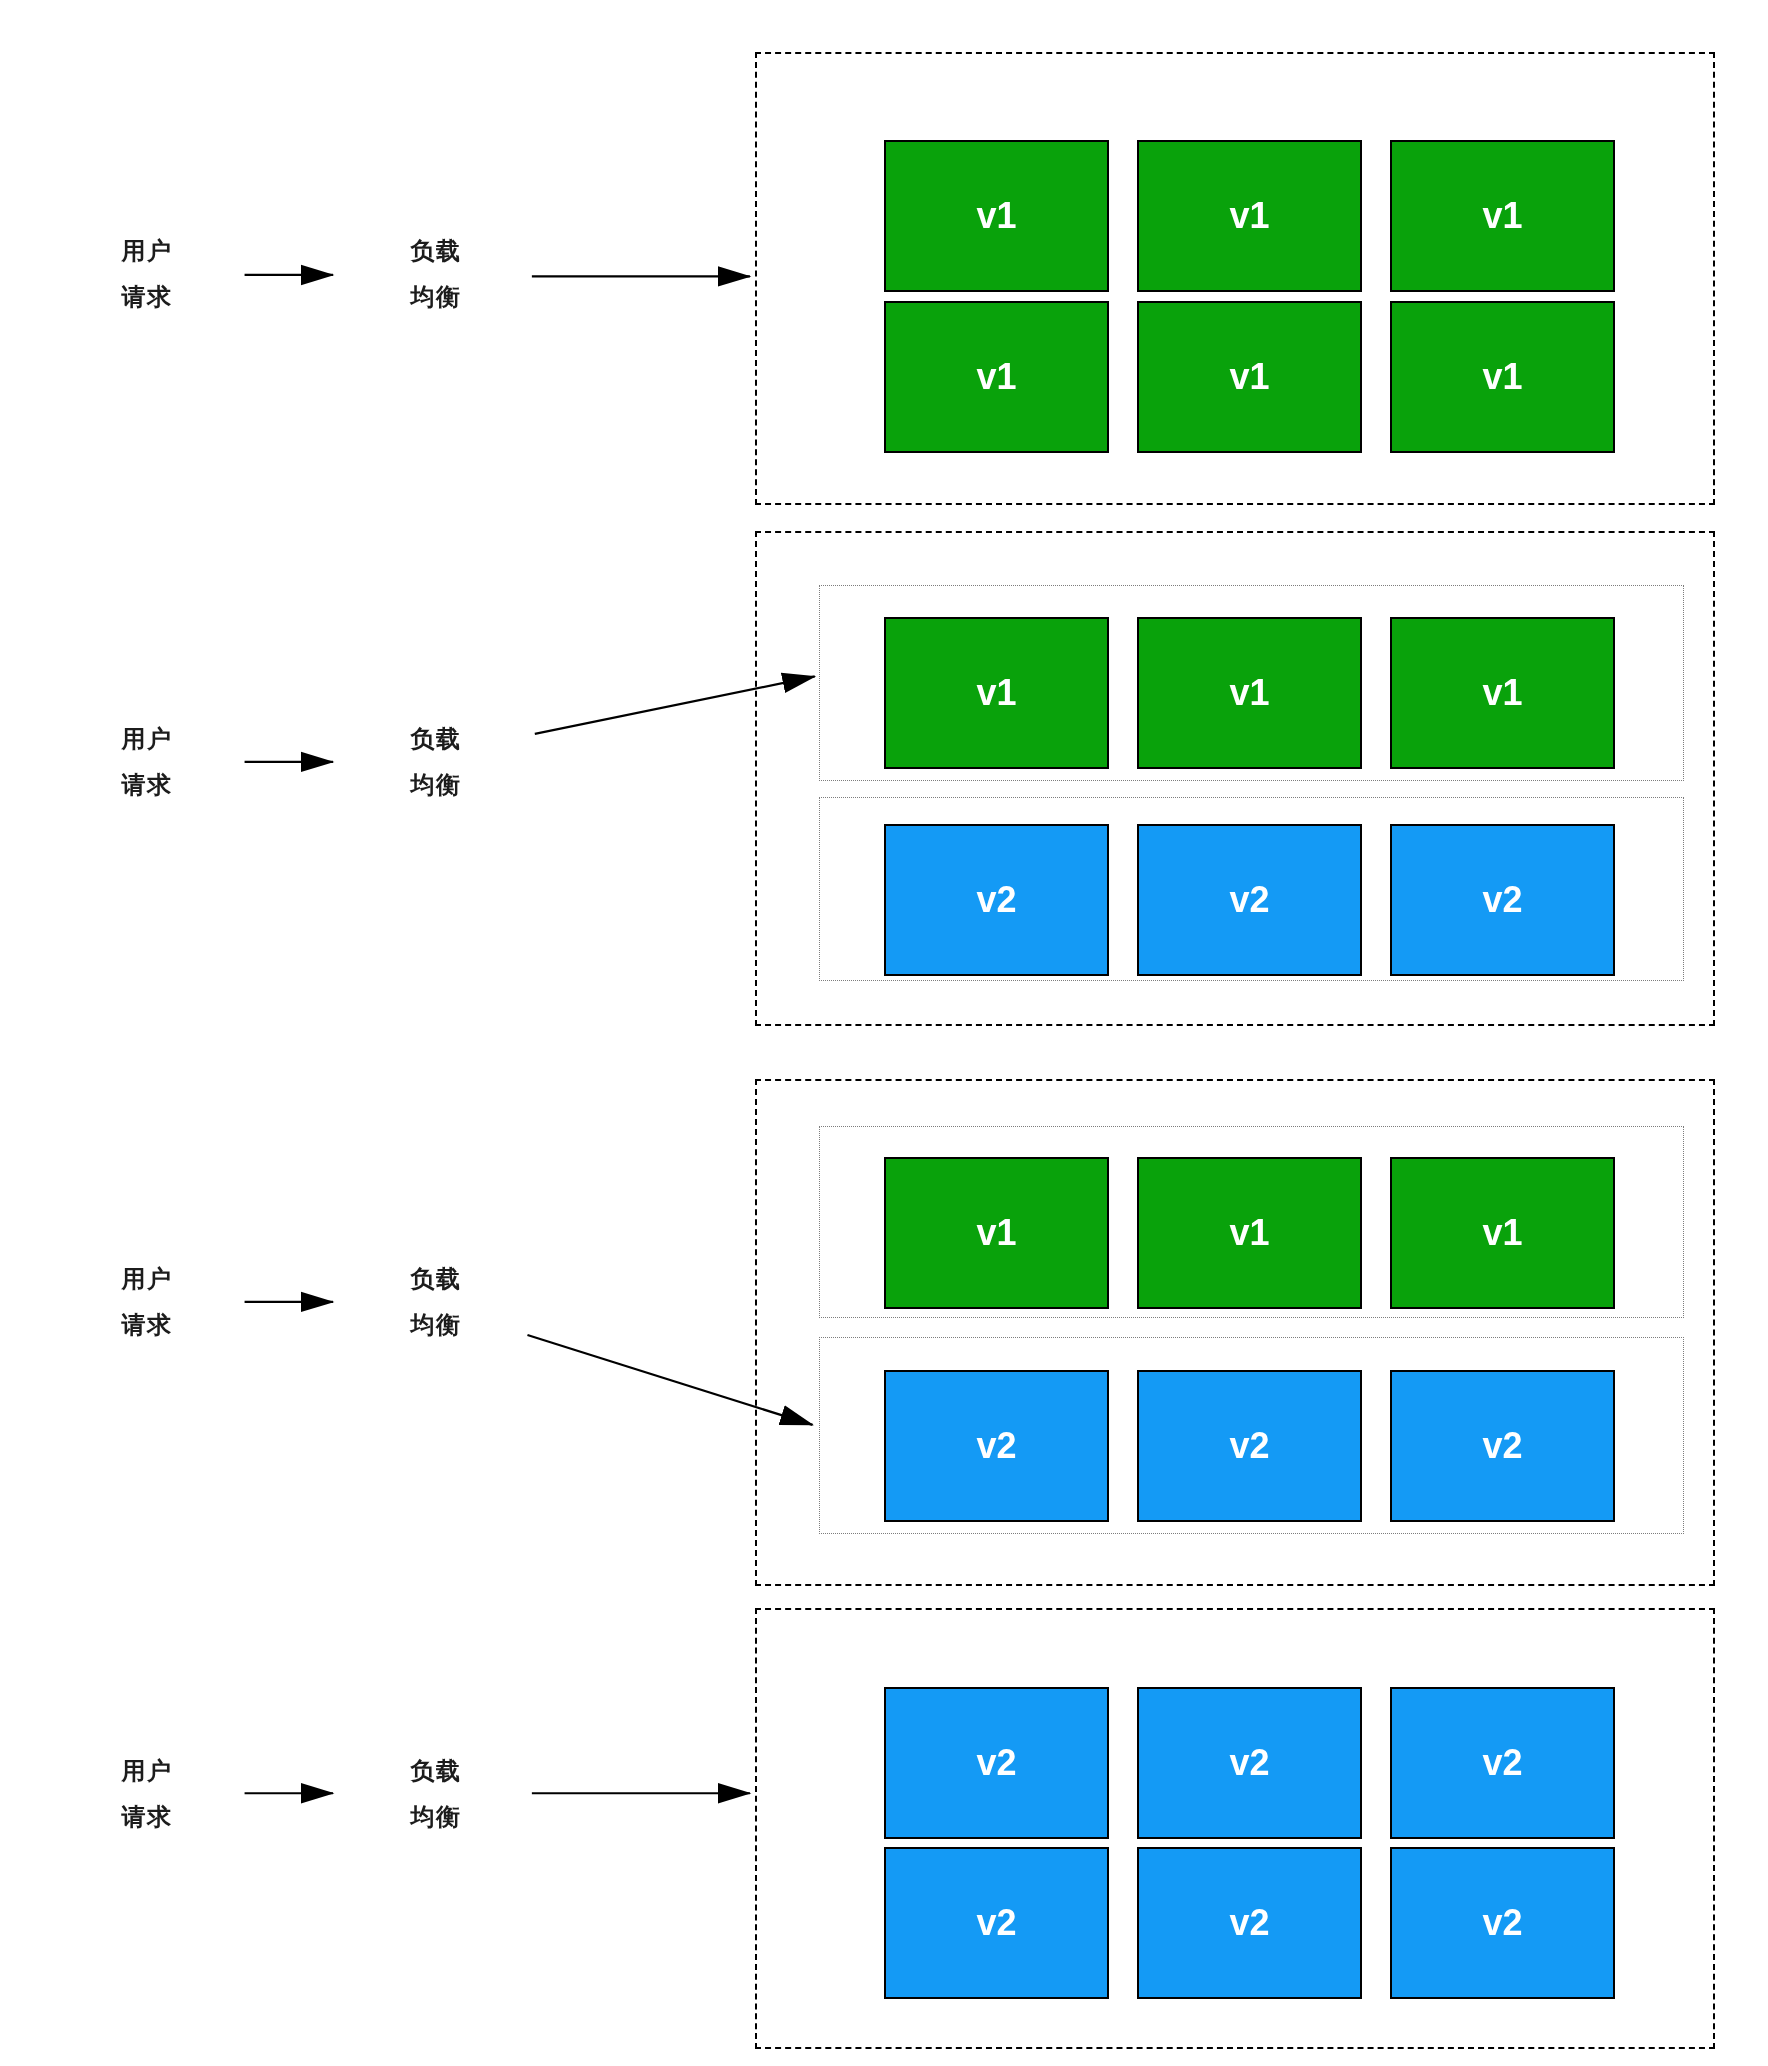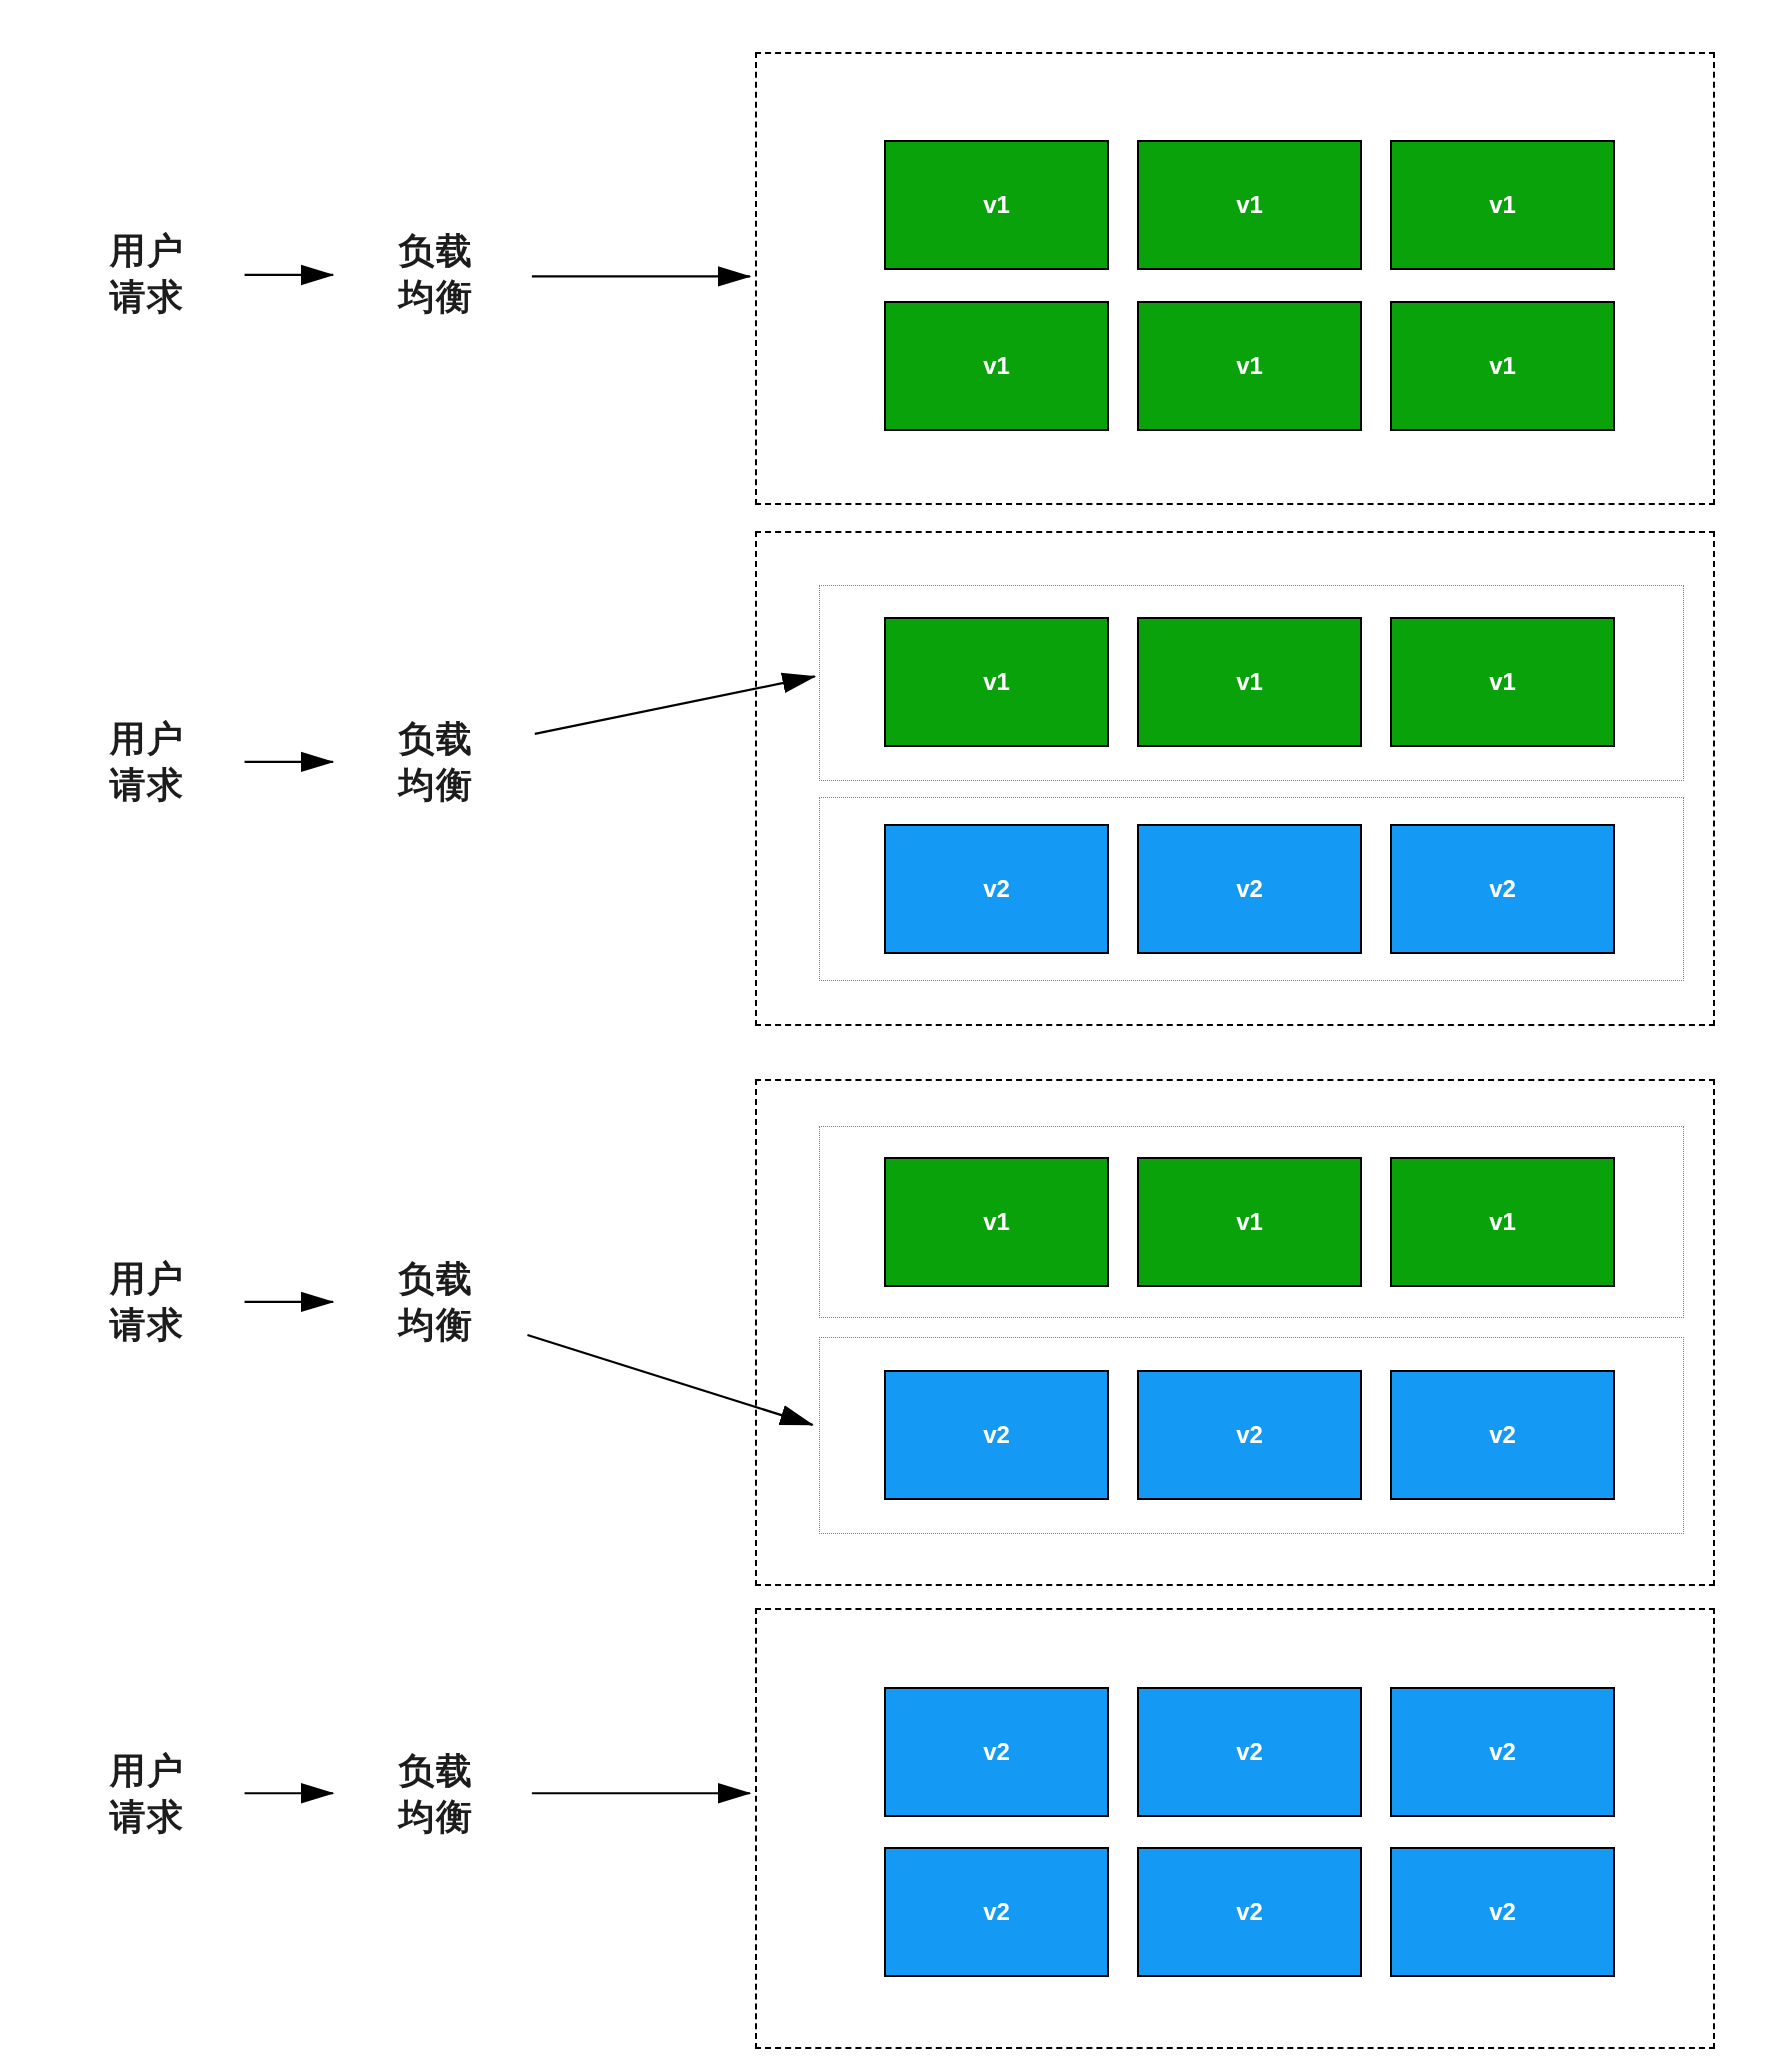--- a/index.html
+++ b/index.html
@@ -12,21 +12,21 @@
     width: 1768px;
     height: 2066px;
     background: var(--background, #ffffff);
     font-family: "Liberation Sans", "DejaVu Sans", sans-serif;
     overflow: hidden;
   }
   .flow-label {
     position: absolute;
     width: 118px;
     text-align: center;
-    font-size: 36px;
+    font-size: 24px;
     line-height: 46px;
     font-weight: 600;
     color: var(--text, #1c1c1c);
     letter-spacing: 1.5px;
     white-space: nowrap;
   }
   .cluster {
     position: absolute;
     box-sizing: border-box;
     border: 2.2px dashed var(--cluster-border, #000000);
@@ -40,26 +40,26 @@
   }
   .pod-row {
     position: absolute;
     left: 884px;
     display: flex;
     gap: 28px;
   }
   .pod {
     box-sizing: border-box;
     width: 225px;
-    height: 130px;
+    height: 152px;
     border: 2.2px solid var(--pod-border, #000000);
     display: flex;
     align-items: center;
     justify-content: center;
-    font-size: 24px;
+    font-size: 36px;
     font-weight: 700;
     color: var(--pod-text, #ffffff);
   }
   .pod.v1 { background: var(--v1-fill, #09a20b); }
   .pod.v2 { background: var(--v2-fill, #149af5); text-align: center; }
   .arrows-layer {
     position: absolute;
     left: 0;
     top: 0;
     width: 1768px;

